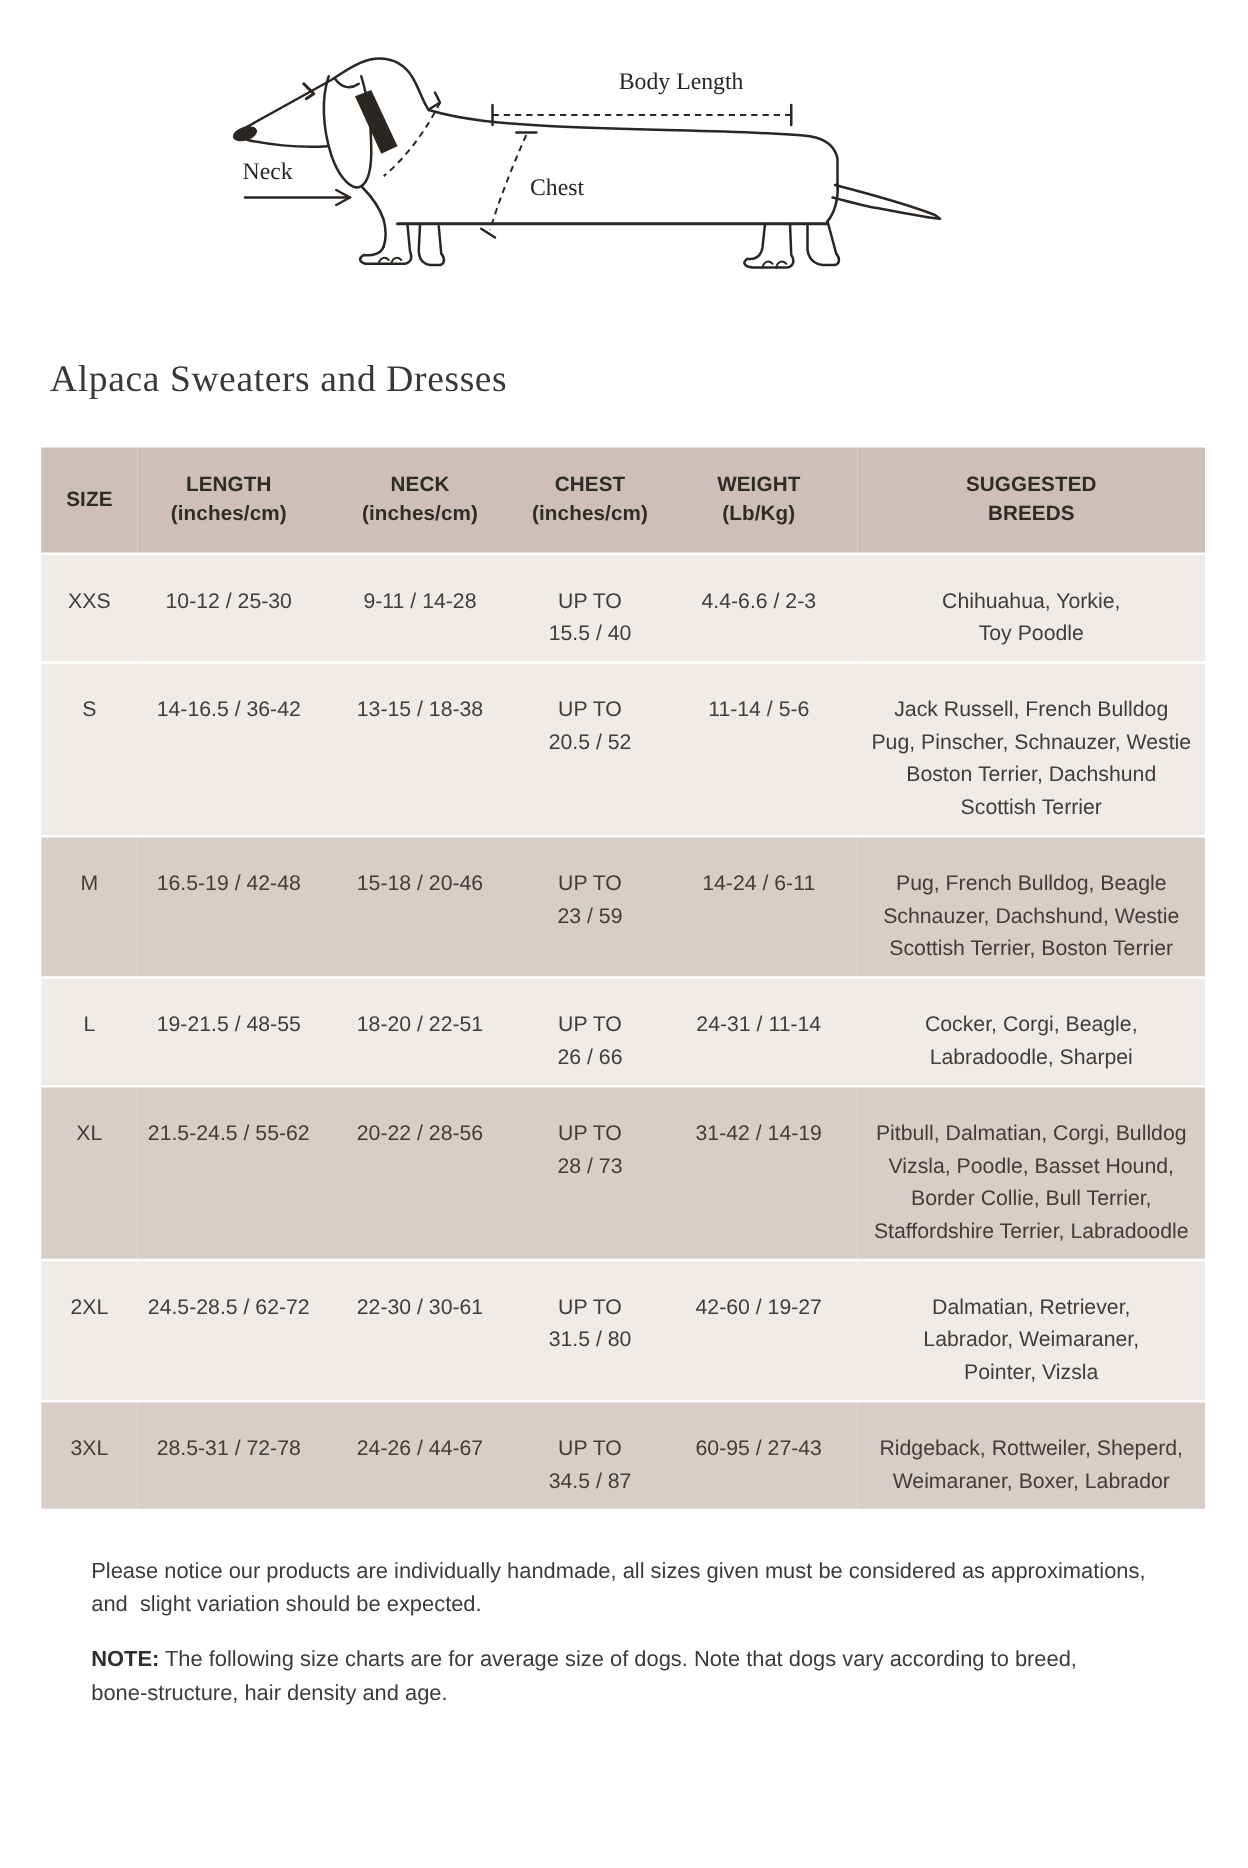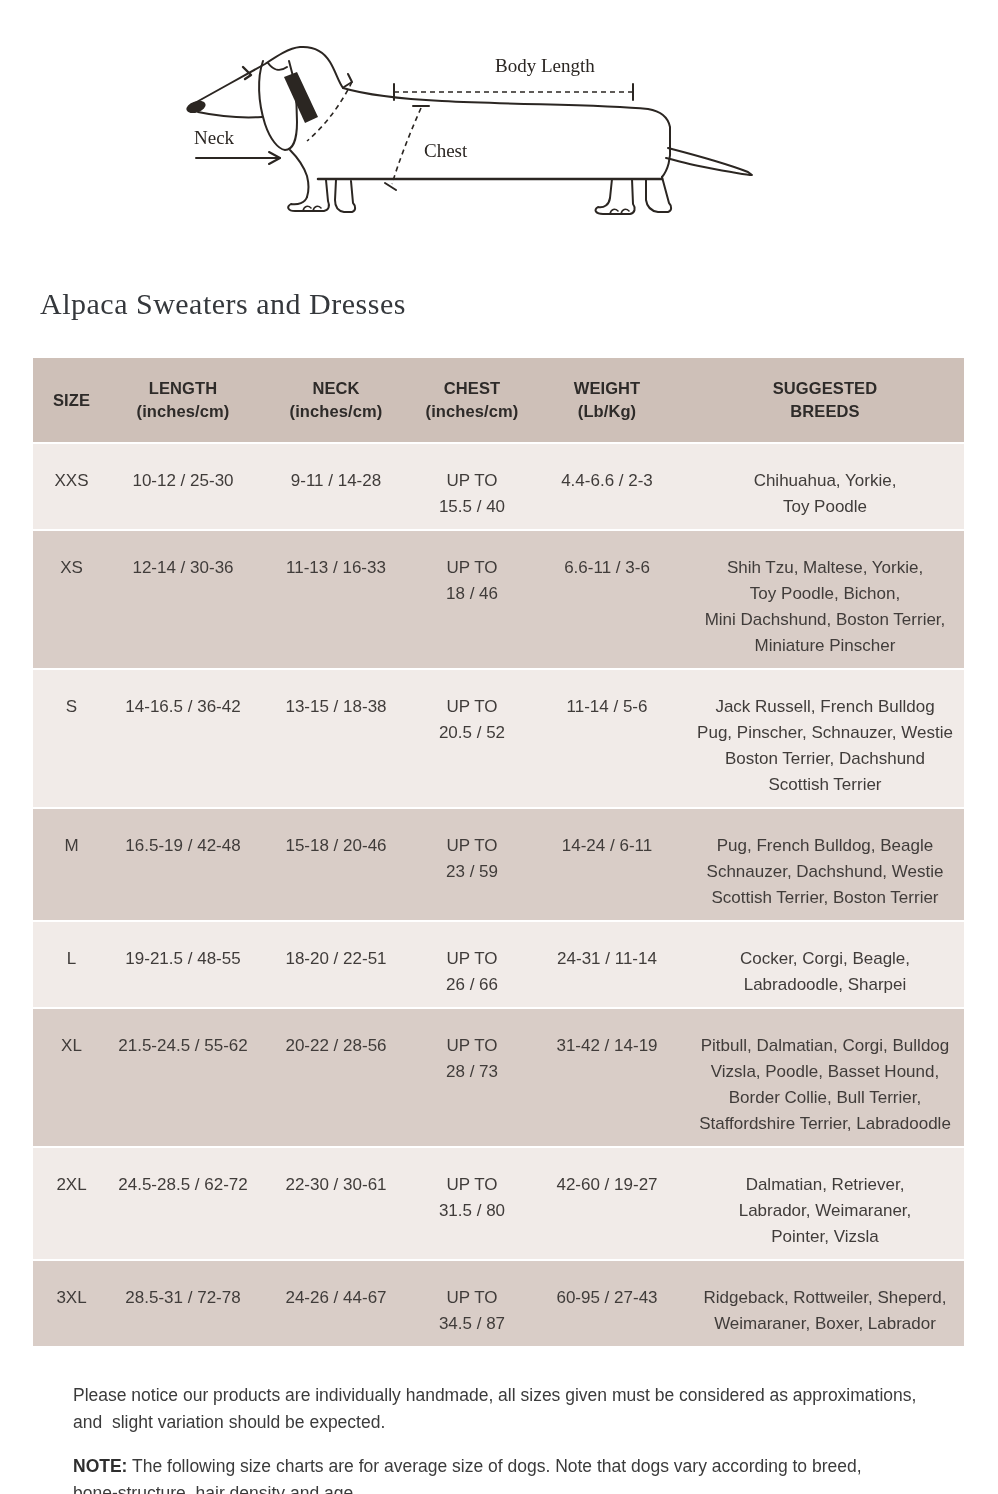--- a/index.html
+++ b/index.html
@@ -184,32 +184,20 @@
     <tr class="light">
       <td class="c-size">XXS</td>
       <td class="c-length">10-12 / 25-30</td>
       <td class="c-neck">9-11 / 14-28</td>
       <td class="c-chest">UP TO
 15.5 / 40</td>
       <td class="c-weight">4.4-6.6 / 2-3</td>
       <td class="c-breeds">Chihuahua, Yorkie,
 Toy Poodle</td>
     </tr>
-    <tr class="dark">
-      <td class="c-size">XS</td>
-      <td class="c-length">12-14 / 30-36</td>
-      <td class="c-neck">11-13 / 16-33</td>
-      <td class="c-chest">UP TO
-18 / 46</td>
-      <td class="c-weight">6.6-11 / 3-6</td>
-      <td class="c-breeds">Shih Tzu, Maltese, Yorkie,
-Toy Poodle, Bichon,
-Mini Dachshund, Boston Terrier,
-Miniature Pinscher</td>
-    </tr>
     <tr class="light">
       <td class="c-size">S</td>
       <td class="c-length">14-16.5 / 36-42</td>
       <td class="c-neck">13-15 / 18-38</td>
       <td class="c-chest">UP TO
 20.5 / 52</td>
       <td class="c-weight">11-14 / 5-6</td>
       <td class="c-breeds">Jack Russell, French Bulldog
 Pug, Pinscher, Schnauzer, Westie
 Boston Terrier, Dachshund

